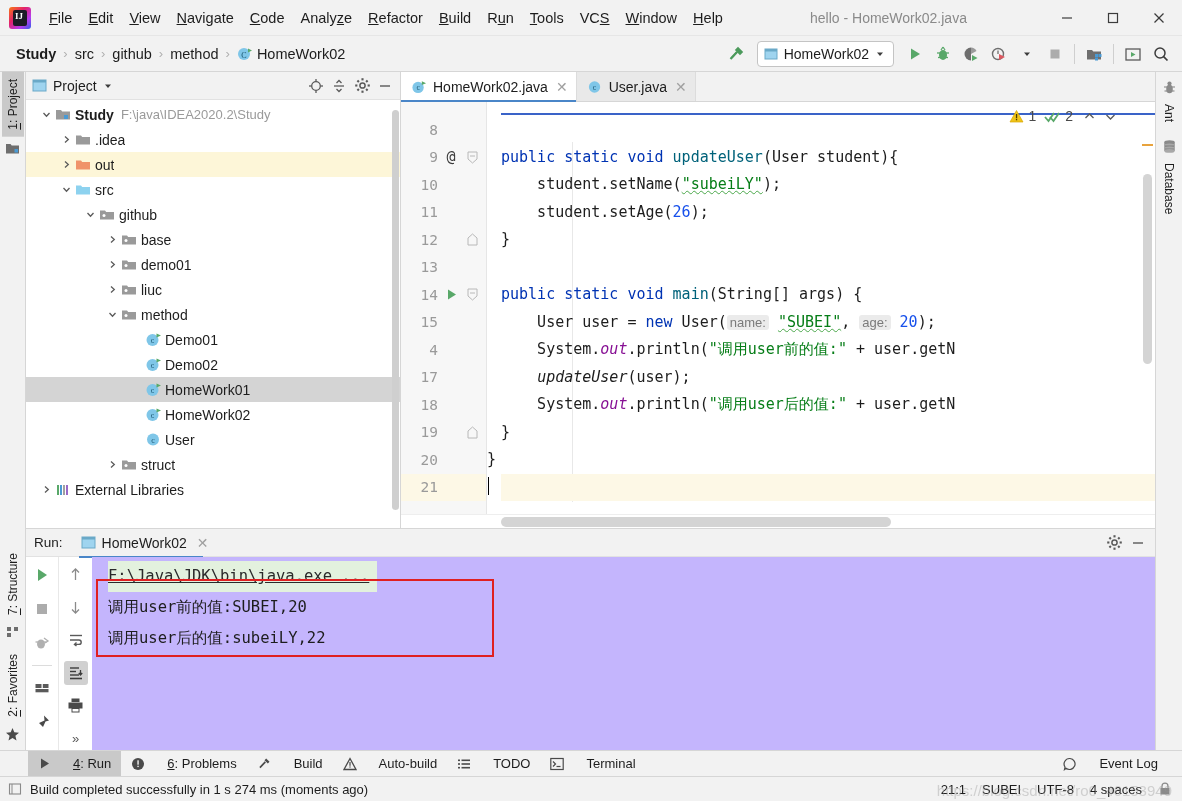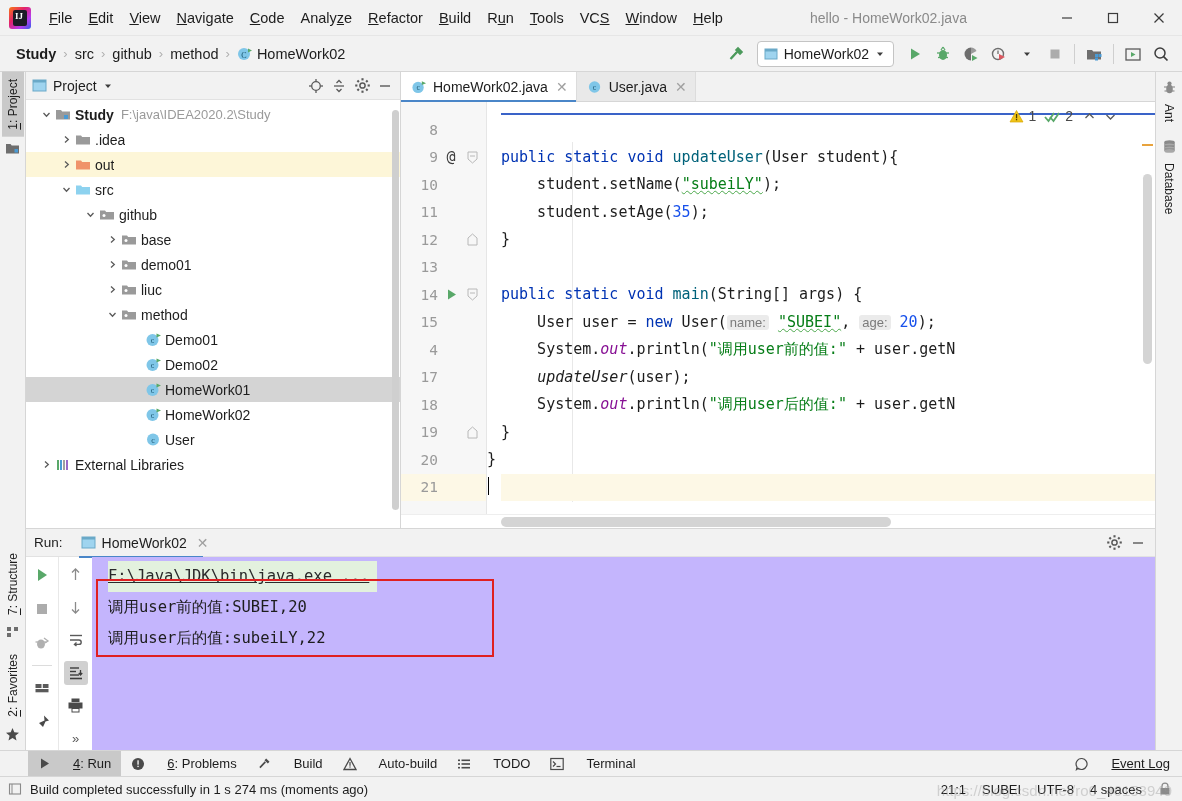--- a/index.html
+++ b/index.html
@@ -194,21 +194,21 @@
   .toolbar-bottom {
     height: 26px; flex: none; display: flex; align-items: center; background: #f2f2f2;
     border-top: 1px solid #d6d6d6; padding-left: 28px; gap: 0;
   }
   .bt {
     display: flex; align-items: center; gap: 22px; padding: 0 10px; height: 100%;
     font-size: 13px; color: #1d1d1d; white-space: nowrap;
   }
   .bt.active { background: #c9c9c9; }
   .bt .u { text-decoration: underline; }
-  .toolbar-bottom .right { margin-left: auto; display:flex; align-items:center; padding-right: 2px; text-decoration: underline; }
+  .toolbar-bottom .right { margin-left: auto; display:flex; align-items:center; padding-right: 14px; }
   .statusbar {
     height: 25px; flex: none; display: flex; align-items: center; background: #f2f2f2;
     border-top: 1px solid #d6d6d6; padding: 0 10px 0 8px; font-size: 13px; color: #1d1d1d;
     position: relative;
   }
   .statusbar .right { margin-left: auto; display: flex; align-items: center; gap: 16px; }
   .watermark {
     position: absolute; right: 10px; bottom: 2px; color: rgba(150,150,150,0.38);
     font-size: 15px; pointer-events: none; white-space: nowrap; font-family:"Liberation Sans",sans-serif;
   }
@@ -673,20 +673,35 @@
               <span style="width:118px"></span>
               <span class="tnode-ico">
                   <svg width="17" height="17" viewBox="0 0 17 17">
                     <circle cx="8" cy="8.5" r="6" fill="#7fc6e8"></circle>
                     <text x="8" y="11.5" font-size="8" text-anchor="middle" fill="#16506b" font-family="Liberation Serif,serif">c</text>
                   </svg>
                 </span>
               <span class="lbl">User</span>
             </div>
 
+            <div class="row">
+              <span style="width:78px"></span>
+              <span class="arrow">
+                  <svg width="9" height="9" viewBox="0 0 9 9">
+                    <path d="M3 1.5 L6.3 4.5 L3 7.5" fill="none" stroke="#5a5a5a" stroke-width="1.3"></path>
+                  </svg>
+                </span>
+              <span class="tnode-ico">
+                  <svg width="16" height="16" viewBox="0 0 16 16">
+                    <path d="M1 3.5 h5 l1.2 1.5 H15 v7.5 H1 Z" fill="#9a9a9a"></path>
+                    <circle cx="5" cy="8.5" r="1.5" fill="#fff"></circle>
+                  </svg>
+                </span>
+              <span class="lbl">struct</span>
+            </div>
 
 
             <div class="row">
               <span style="width:12px"></span>
               <span class="arrow">
                   <svg width="9" height="9" viewBox="0 0 9 9">
                     <path d="M3 1.5 L6.3 4.5 L3 7.5" fill="none" stroke="#5a5a5a" stroke-width="1.3"></path>
                   </svg>
                 </span>
               <span class="tnode-ico">
@@ -829,21 +844,21 @@
             <div class="code">
               <div class="indentguide" style="left:85px;top:40px;height:360px;"></div>
 
               <div class="cline" style="height:14px;line-height:0;overflow:hidden;position:relative;">
                 <span style="position:absolute;top:-13px;left:62px;">  {</span>
                 <span style="position:absolute;top:11px;left:0;right:0;height:2px;background:#3a63c8;"></span>
               </div>
               <div class="cline"></div>
               <div class="cline"><span class="kw">public static void </span><span class="meth">updateUser</span>(User student){</div>
               <div class="cline">    student.setName(<span class="str squig">"subeiLY"</span>);</div>
-              <div class="cline">    student.setAge(<span class="num">35</span>);</div>
+              <div class="cline">    student.setAge(<span class="num">26</span>);</div>
               <div class="cline">}</div>
               <div class="cline"></div>
               <div class="cline"><span class="kw">public static void </span><span class="meth">main</span>(String[] args) {</div>
               <div class="cline">    User user = <span class="kw">new</span> User(<span class="hint">name:</span> <span class="str squig">"SUBEI"</span>, <span class="hint">age:</span> <span class="num">20</span>);</div>
               <div class="cline">    System.<span class="fld">out</span>.println(<span class="str">"调用user前的值:"</span> + user.getN</div>
               <div class="cline">    <span class="ital">updateUser</span>(user);</div>
               <div class="cline">    System.<span class="fld">out</span>.println(<span class="str">"调用user后的值:"</span> + user.getN</div>
               <div class="cline">}</div>
               <div class="cline" style="text-indent:-14px;">}</div>
               <div class="cline cur" style="text-indent:-13px;"><span class="caret"></span></div>

